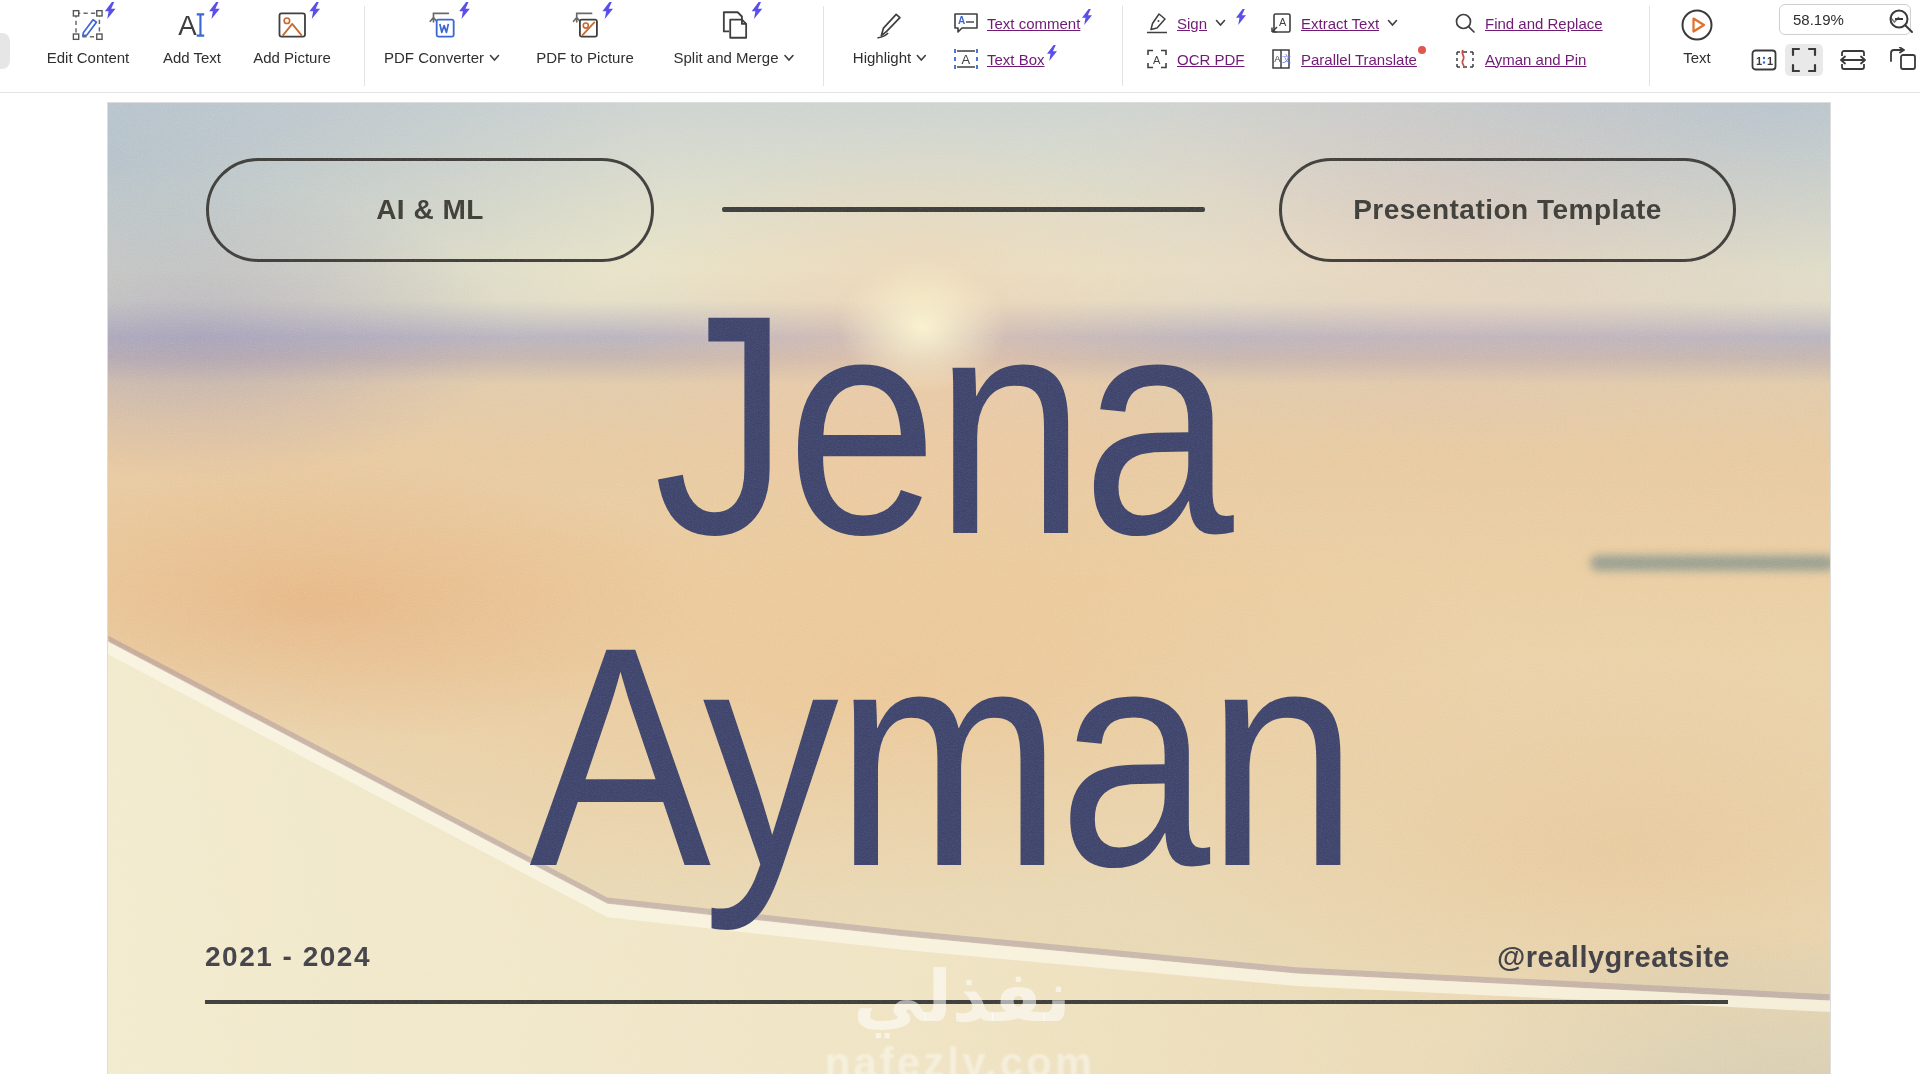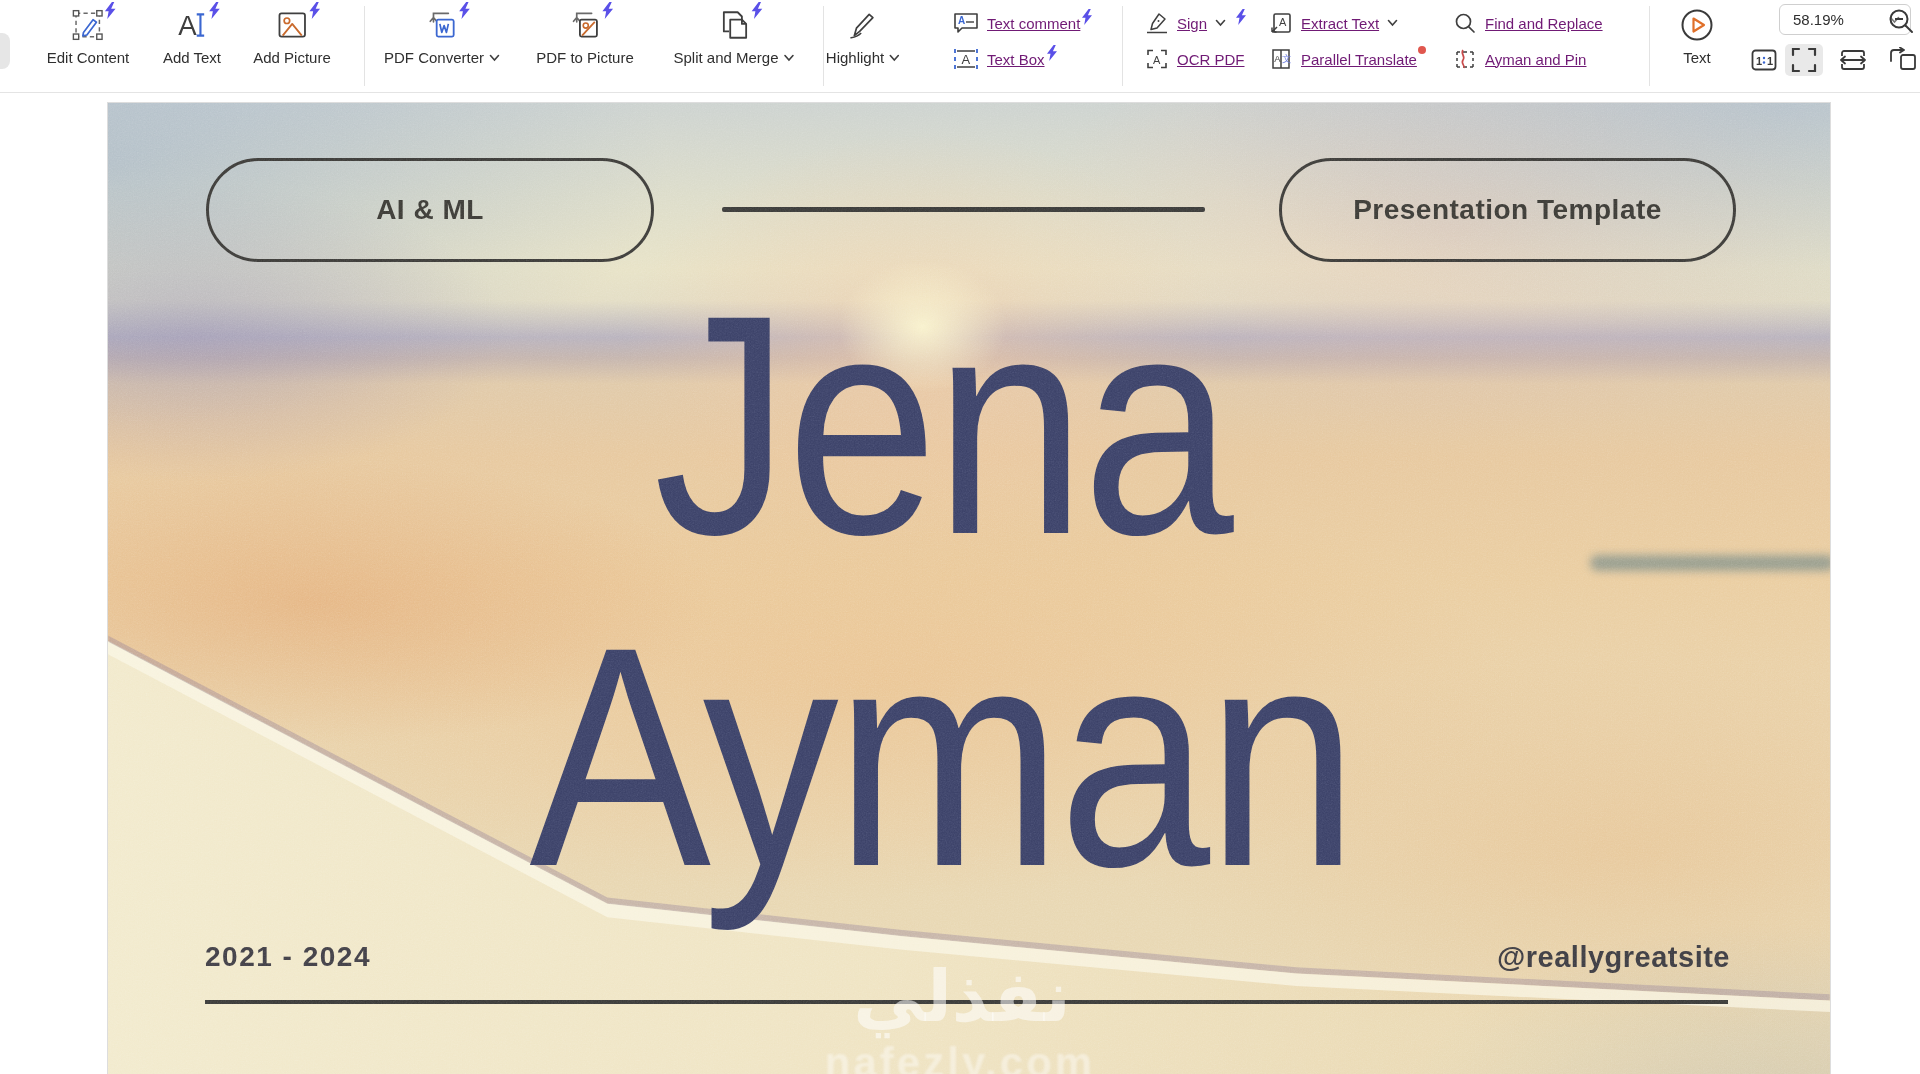--- a/index.html
+++ b/index.html
@@ -207,21 +207,21 @@
         </svg>
         <svg class="bolt bolt-lg" viewBox="0 0 12 16">
             <path d="M7.6 0 1 8.8h3.5L3.2 16l7.8-9.7H6.9L9.8 0Z"></path>
           </svg>
       </span>
       <span class="lbl">PDF to Picture</span>
     </div>
 
     <i class="sep" style="left:823px"></i>
 
-    <div class="btn-lg" style="left:863px">
+    <div class="btn-lg" style="left:890px">
       <span class="icw">
         <svg class="tool" width="34" height="34" viewBox="0 0 32 32">
           <path d="M8 26 l2-7 12-13 3.5 3 -12.5 13 -5 4 Z" fill="none" stroke="#3f3f3f" stroke-width="1.6" stroke-linejoin="round"></path>
           <path d="M5 28 q6-1 9-4" fill="none" stroke="#3f3f3f" stroke-width="1.6" stroke-linecap="round"></path>
         </svg>
       </span>
       <span class="lbl">
         <span>Highlight</span>
         <svg class="caret" viewBox="0 0 11 8">
             <path d="M1.5 1.5 5.5 6 9.5 1.5" fill="none" stroke="#3f3f3f" stroke-width="1.6" stroke-linecap="round"></path>

